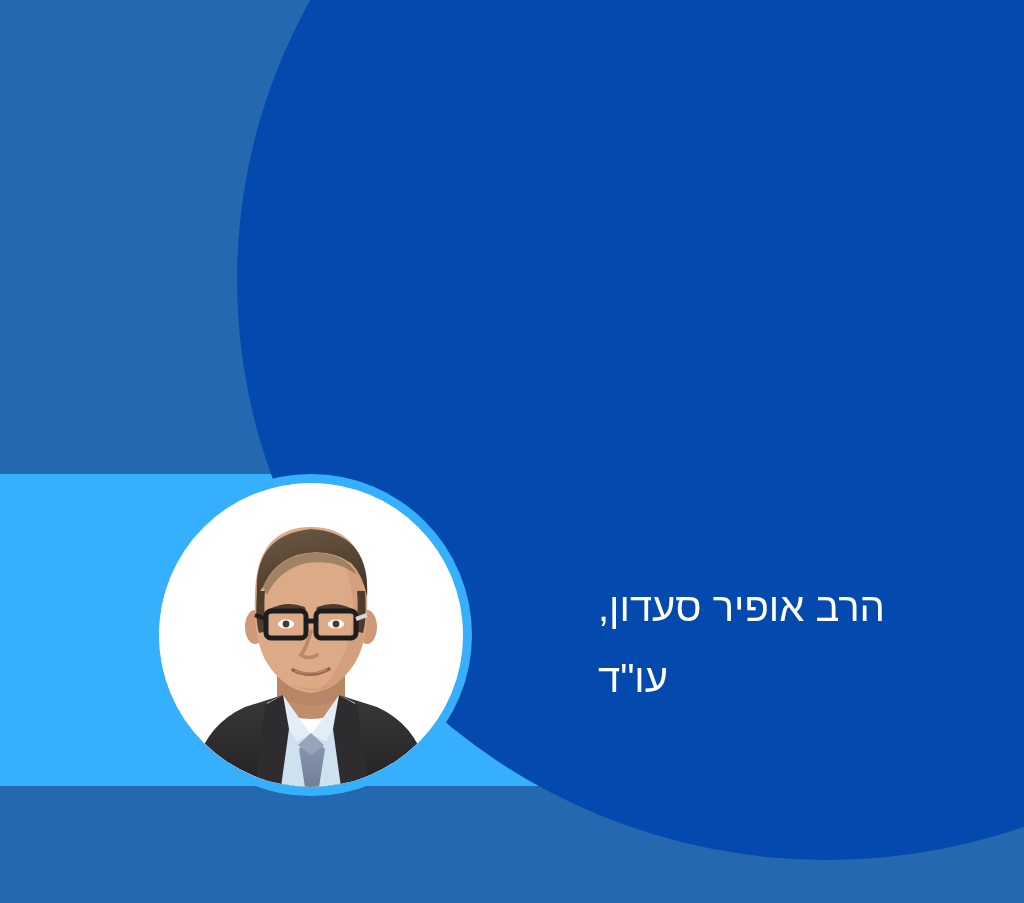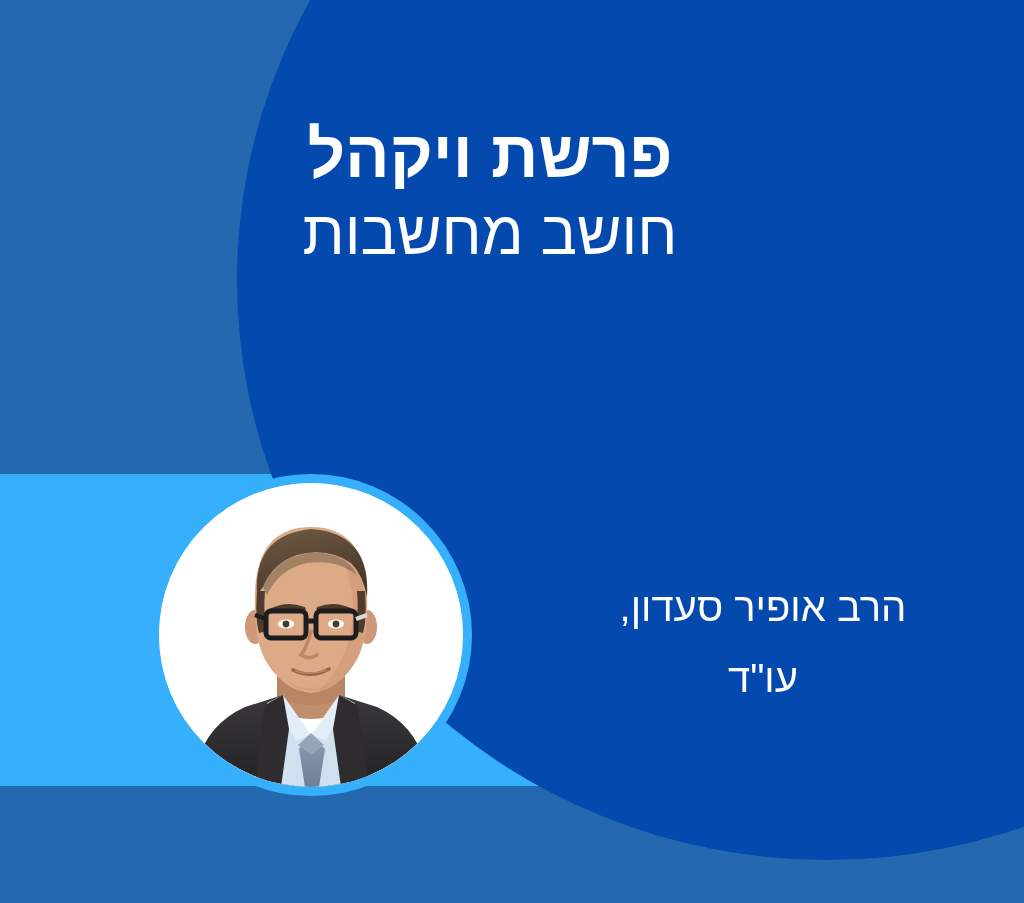--- a/index.html
+++ b/index.html
@@ -68,21 +68,21 @@
     margin-top: 6px;
     white-space: nowrap;
   }
 
   
   .speaker-name {
     position: absolute;
     right: 96px;
     top: 572px;
     width: 330px;
-    text-align: center;
+    text-align: left;
     direction: rtl;
     color: #ffffff;
     font-size: 40px;
     font-weight: 300;
     line-height: 1.78;
   }
 
   
   .portrait-wrap {
     position: absolute;
@@ -120,24 +120,20 @@
 <body>
 
 <div id="slide">
 
   <div class="bg-base"></div>
 
   <div class="band-light"></div>
 
   <div class="bg-dark-ellipse"></div>
 
-  <div class="headline">
-    <div class="title-main">פרשת ויקהל</div>
-    <div class="title-sub">חושב מחשבות</div>
-  </div>
 
   <div class="speaker-name">
     <div>הרב אופיר סעדון,</div>
     <div>עו"ד</div>
   </div>
 
   <div class="portrait-wrap">
     <div class="portrait-ring"></div>
     <div class="portrait-disc">
       <svg class="portrait-svg" viewBox="0 0 304 304">

